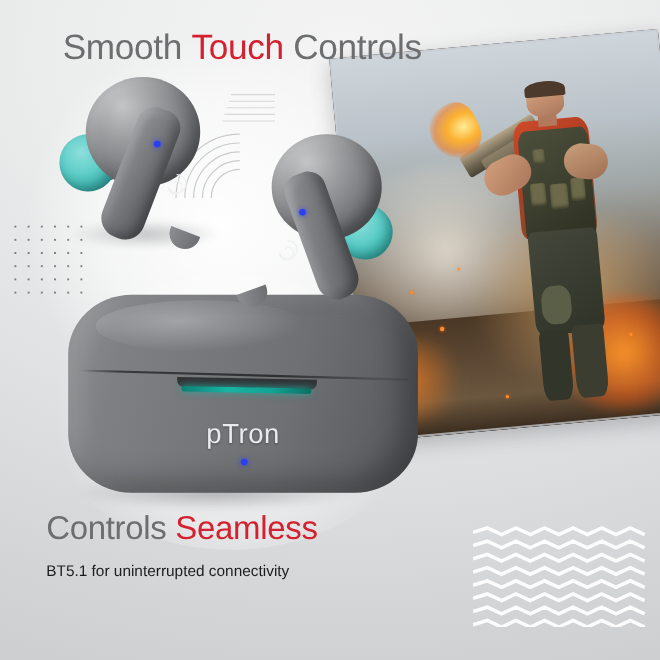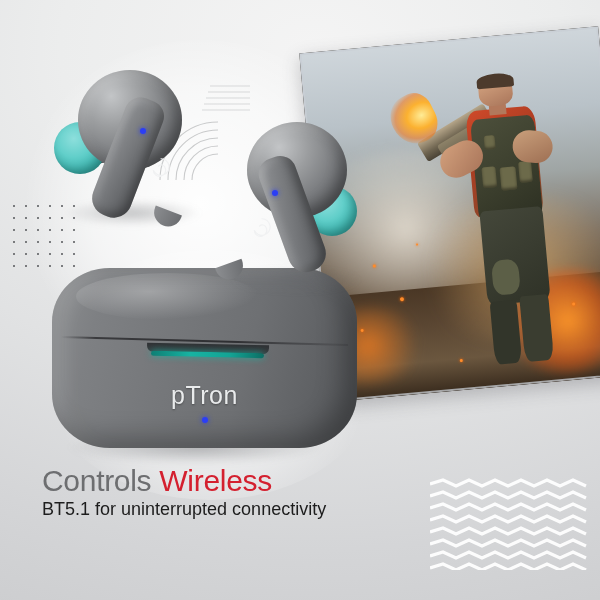--- a/index.html
+++ b/index.html
@@ -64,21 +64,21 @@
      background:linear-gradient(150deg,#caa07c,#9d6e52);}
   #sv-gun{left:-6%;top:15%;width:46%;height:7%;border-radius:3px;transform:rotate(-26deg);
      background:linear-gradient(180deg,#b6a68a,#6e6450 60%,#4a4336);}
   #sv-gun2{left:8%;top:19%;width:22%;height:9%;border-radius:3px;transform:rotate(-26deg);
      background:linear-gradient(180deg,#8d8268,#564e3e);}
   #muzzle{left:-20%;top:5%;width:26%;height:16%;
      background:radial-gradient(ellipse at 70% 50%,rgba(255,236,150,1) 0%,rgba(255,176,40,.95) 35%,rgba(255,110,0,.5) 62%,rgba(255,90,0,0) 80%);
      border-radius:50% 40% 45% 55%;transform:rotate(-22deg);}
 
   
-  #case{position:absolute;left:52px;top:268px;width:265px;height:180px;padding-left:40px;}
+  #case{position:absolute;left:62px;top:268px;width:318px;height:180px;}
   #case-shadow{position:absolute;left:66px;top:430px;width:260px;height:34px;border-radius:50%;
     background:radial-gradient(ellipse at 50% 50%,rgba(90,92,96,.42),rgba(90,92,96,0) 70%);filter:blur(3px);}
   #case-body{position:absolute;inset:0;border-radius:58px/54px;
     background:
       linear-gradient(105deg,#8c8e90 0%,#7e8083 16%,#76787b 38%,#6e7073 62%,#5f6164 84%,#55575a 100%);
     box-shadow:inset -14px -10px 26px rgba(0,0,0,.3), inset 10px 8px 20px rgba(255,255,255,.14);}
   #case-lid-seam{position:absolute;left:3%;top:40%;width:94%;height:2px;
     background:linear-gradient(90deg,rgba(35,35,38,0) 0%,rgba(35,35,38,.75) 12%,rgba(35,35,38,.85) 60%,rgba(35,35,38,.2) 95%);
     transform:rotate(1.6deg);}
   #case-notch{position:absolute;left:31%;top:42%;width:40%;height:9px;
@@ -127,21 +127,21 @@
 
   
   #headline{position:absolute;left:57px;top:25px;font-size:32px;font-weight:300;color:#6d6e70;
     letter-spacing:-.3px;white-space:nowrap;}
   #headline .hl{color:#d4202f;font-weight:400;}
   #subhead{position:absolute;left:176px;top:64px;font-size:21px;color:#1d1d1d;white-space:nowrap;}
 
   #bottom-block{position:absolute;left:42px;top:465px;}
   #bt-title{font-size:30px;font-weight:300;color:#6d6e70;line-height:31px;letter-spacing:-.3px;white-space:nowrap;}
   #bt-title .hl{color:#d4202f;font-weight:400;}
-  #bt-sub{margin-top:2px;font-size:18px;color:#1d1d1d;line-height:23px;white-space:nowrap;}
+  #bt-sub{margin-top:12px;font-size:14px;color:#1d1d1d;line-height:23px;white-space:nowrap;}
 </style>
 </head>
 <body>
 
 <div id="stage">
 
   <div class="glow" id="glow-a"></div>
   <div class="glow" id="glow-b"></div>
 
   <div id="game-screen">
@@ -247,20 +247,21 @@
       <path d="M0,18 L13,14 L26,20 L39,14 L52,20 L65,14 L78,20 L91,14 L104,20 L117,14 L130,20 L143,14 L156,20"></path>
       <path d="M0,30 L13,26 L26,32 L39,26 L52,32 L65,26 L78,32 L91,26 L104,32 L117,26 L130,32 L143,26 L156,32"></path>
       <path d="M0,42 L13,38 L26,44 L39,38 L52,44 L65,38 L78,44 L91,38 L104,44 L117,38 L130,44 L143,38 L156,44"></path>
       <path d="M0,54 L13,50 L26,56 L39,50 L52,56 L65,50 L78,56 L91,50 L104,56 L117,50 L130,56 L143,50 L156,56"></path>
       <path d="M0,66 L13,62 L26,68 L39,62 L52,68 L65,62 L78,68 L91,62 L104,68 L117,62 L130,68 L143,62 L156,68"></path>
       <path d="M0,78 L13,74 L26,80 L39,74 L52,80 L65,74 L78,80 L91,74 L104,80 L117,74 L130,80 L143,74 L156,80"></path>
       <path d="M0,90 L13,86 L26,92 L39,86 L52,92 L65,86 L78,92 L91,86 L104,92 L117,86 L130,92 L143,86 L156,92"></path>
     </g>
   </svg>
 
+  <div id="headline"><span>Smooth </span><span class="hl">Touch</span><span> Controls</span></div>
 
 
   <div id="bottom-block">
-    <div id="bt-title"><span>Controls </span><span class="hl">Wireless</span><br></div>
+    <div id="bt-title"><span>Controls </span><span class="hl">Seamless</span><br></div>
     <div id="bt-sub"><span>BT5.1 for uninterrupted connectivity</span><br></div>
   </div>
 
 </div>
 
 </body></html>

